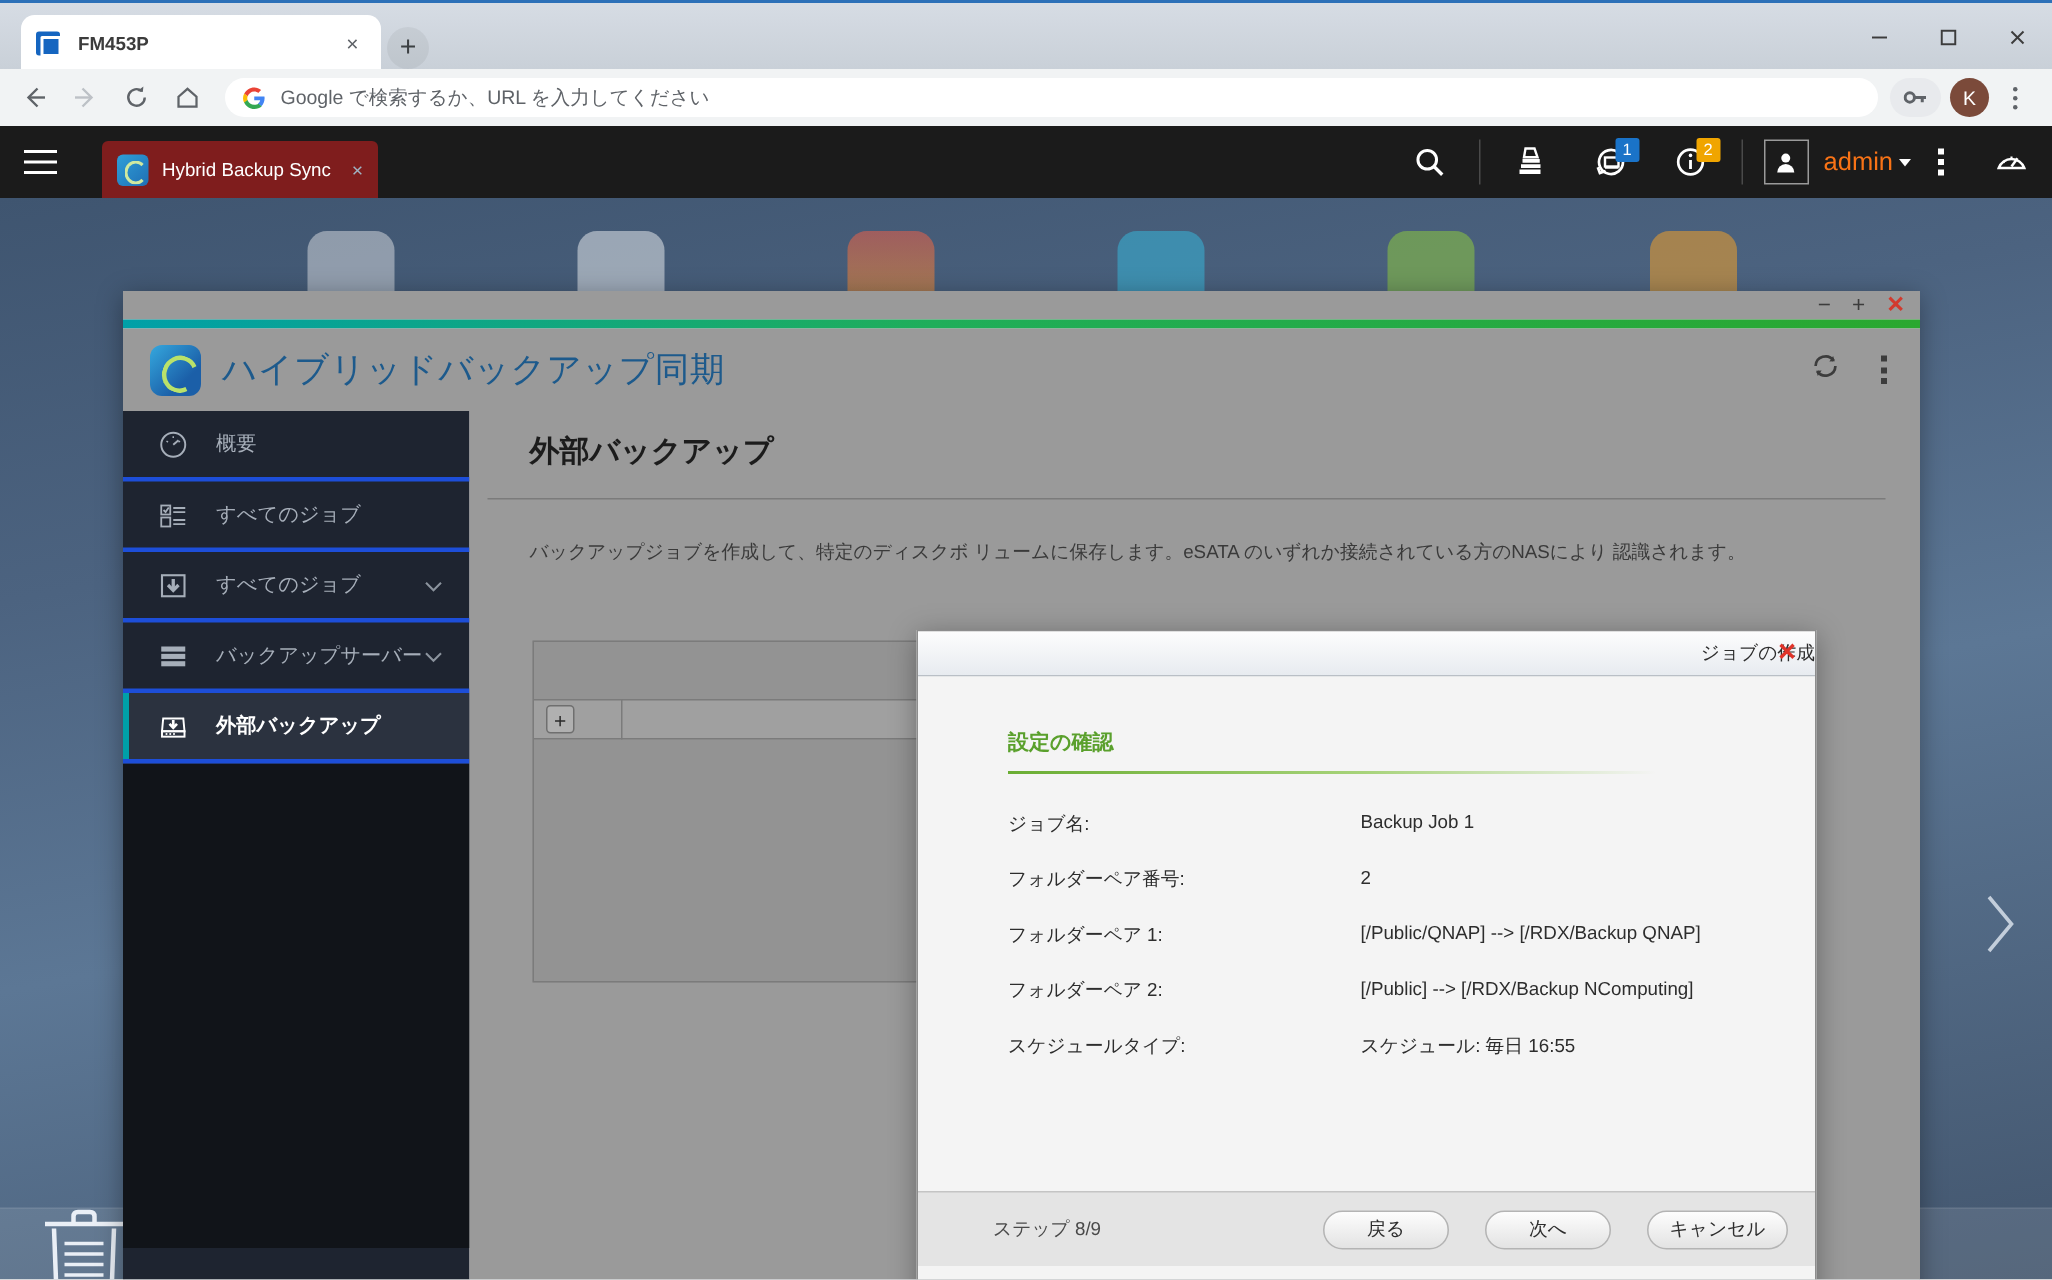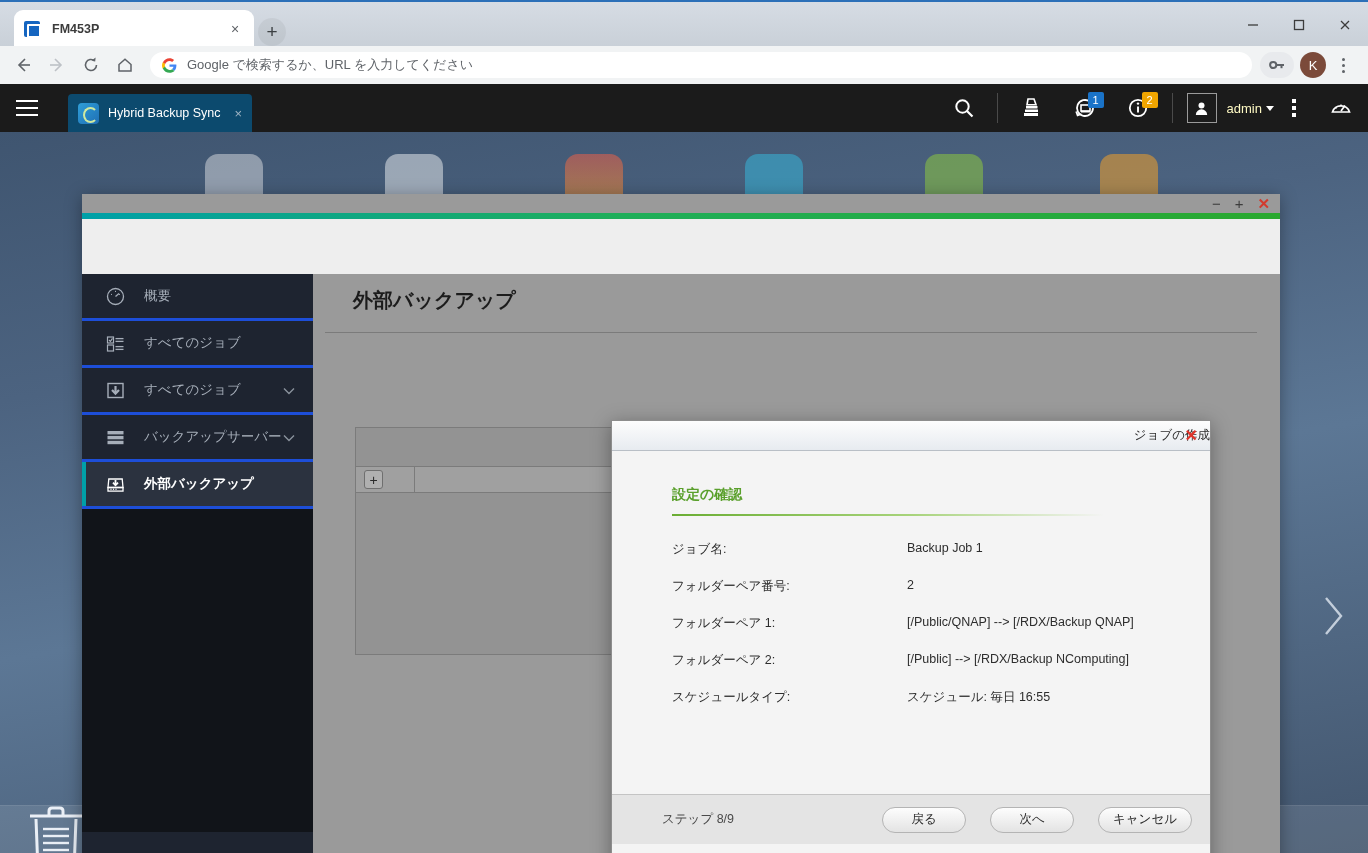--- a/index.html
+++ b/index.html
@@ -97,21 +97,21 @@
     position: absolute; left: 0; top: 0; width: 1368px; height: 48px;
     background: #1b1b1b;
     display: flex; align-items: center;
   }
   .hamburger {
     width: 54px; height: 48px; display: flex; flex-direction: column;
     align-items: center; justify-content: center; gap: 5px;
   }
   .hamburger i { width: 22px; height: 2px; background: #fff; display: block; }
   .qtab {
-    height: 38px; background: #0c4a6e; border-radius: 4px 4px 0 0;
+    height: 38px; background: #7f1d1d; border-radius: 4px 4px 0 0;
     display: flex; align-items: center; padding: 0 10px; margin-top: 10px;
     margin-left: 14px;
   }
   .qtab-icon {
     width: 21px; height: 21px; border-radius: 4px;
     background: linear-gradient(135deg,#2f9fd8,#1f6fb5);
     position: relative; flex: 0 0 auto;
   }
   .qtab-icon::after {
     content: ""; position: absolute; left: 5px; top: 4px; width: 11px; height: 12px;
@@ -133,21 +133,21 @@
     border-radius: 2px; font-size: 11px; color: #fff;
     display: flex; align-items: center; justify-content: center; padding: 0 3px;
   }
   .badge.blue { background: #1a73c8; }
   .badge.orange { background: #f0a500; }
   .user-box {
     width: 30px; height: 30px; border: 1px solid #9a9a9a;
     display: flex; align-items: center; justify-content: center; color: #fff;
     margin-left: 8px;
   }
-  .admin-name { color: #fef9c3; font-size: 13px; margin-left: 10px; margin-right: 4px; white-space: nowrap; }
+  .admin-name { color: #f97316; font-size: 17px; margin-left: 10px; margin-right: 4px; white-space: nowrap; }
   .caret-down {
     width: 0; height: 0; border-left: 4px solid transparent; border-right: 4px solid transparent;
     border-top: 5px solid #fff;
   }
   .kebab-q {
     width: 40px; height: 48px; display: flex; flex-direction: column;
     align-items: center; justify-content: center; gap: 3.5px;
   }
   .kebab-q i { width: 3.5px; height: 3.5px; background: #fff; display: block; }
 
@@ -529,20 +529,39 @@
     </div>
 
     <div class="appwin">
       <div class="appwin-chrome">
         <span class="wc">−</span>
         <span class="wc">+</span>
         <span class="wc close">✕</span>
       </div>
       <div class="appwin-accent"></div>
 
+      <div class="appwin-title">
+        <div class="hbs-logo"></div>
+        <div class="hbs-title-text">ハイブリッドバックアップ同期</div>
+        <div class="appwin-titleactions">
+          <span>
+            <svg width="22" height="22" viewBox="0 0 22 22">
+              <path d="M17.6 11 A6.6 6.6 0 0 1 5.6 14.6" fill="none" stroke="currentColor" stroke-width="1.8"></path>
+              <path d="M4.4 11 A6.6 6.6 0 0 1 16.4 7.4" fill="none" stroke="currentColor" stroke-width="1.8"></path>
+              <path d="M16.1 4.3 L17.2 7.9 L13.6 8" fill="currentColor"></path>
+              <path d="M5.9 17.7 L4.8 14.1 L8.4 14" fill="currentColor"></path>
+            </svg>
+          </span>
+          <span class="kebab-app">
+              <i></i>
+              <i></i>
+              <i></i>
+            </span>
+        </div>
+      </div>
 
       <div class="appwin-body">
 
         <div class="sidebar">
           <div class="side-item">
             <span class="sico">
               <svg width="19" height="19" viewBox="0 0 19 19">
                   <circle cx="9.5" cy="9.5" r="8" fill="none" stroke="currentColor" stroke-width="1.3"></circle>
                   <line x1="9.5" y1="9.5" x2="13" y2="6.5" stroke="currentColor" stroke-width="1.3"></line>
                   <line x1="5" y1="7" x2="6" y2="7.8" stroke="currentColor" stroke-width="1"></line>
@@ -614,20 +633,23 @@
             </span>
             <span class="slabel">外部バックアップ</span>
           </div>
 
           <div class="sidebar-rest"></div>
         </div>
 
         <div class="content">
           <div class="content-title">外部バックアップ</div>
           <div class="content-rule"></div>
+          <div class="content-desc">バックアップジョブを作成して、特定のディスクボ
+リュームに保存します。eSATA のいずれか接続されている方のNASにより
+認識されます。</div>
 
           <div class="content-table">
             <div class="ct-headrow">
               <div style="width:58px;"></div>
               <div class="ct-col-sep"></div>
               <div style="flex:1;"></div>
               <div class="ct-col-sep"></div>
               <div style="width:140px;">
                 <span class="ct-action-label">アクション</span>
               </div>

